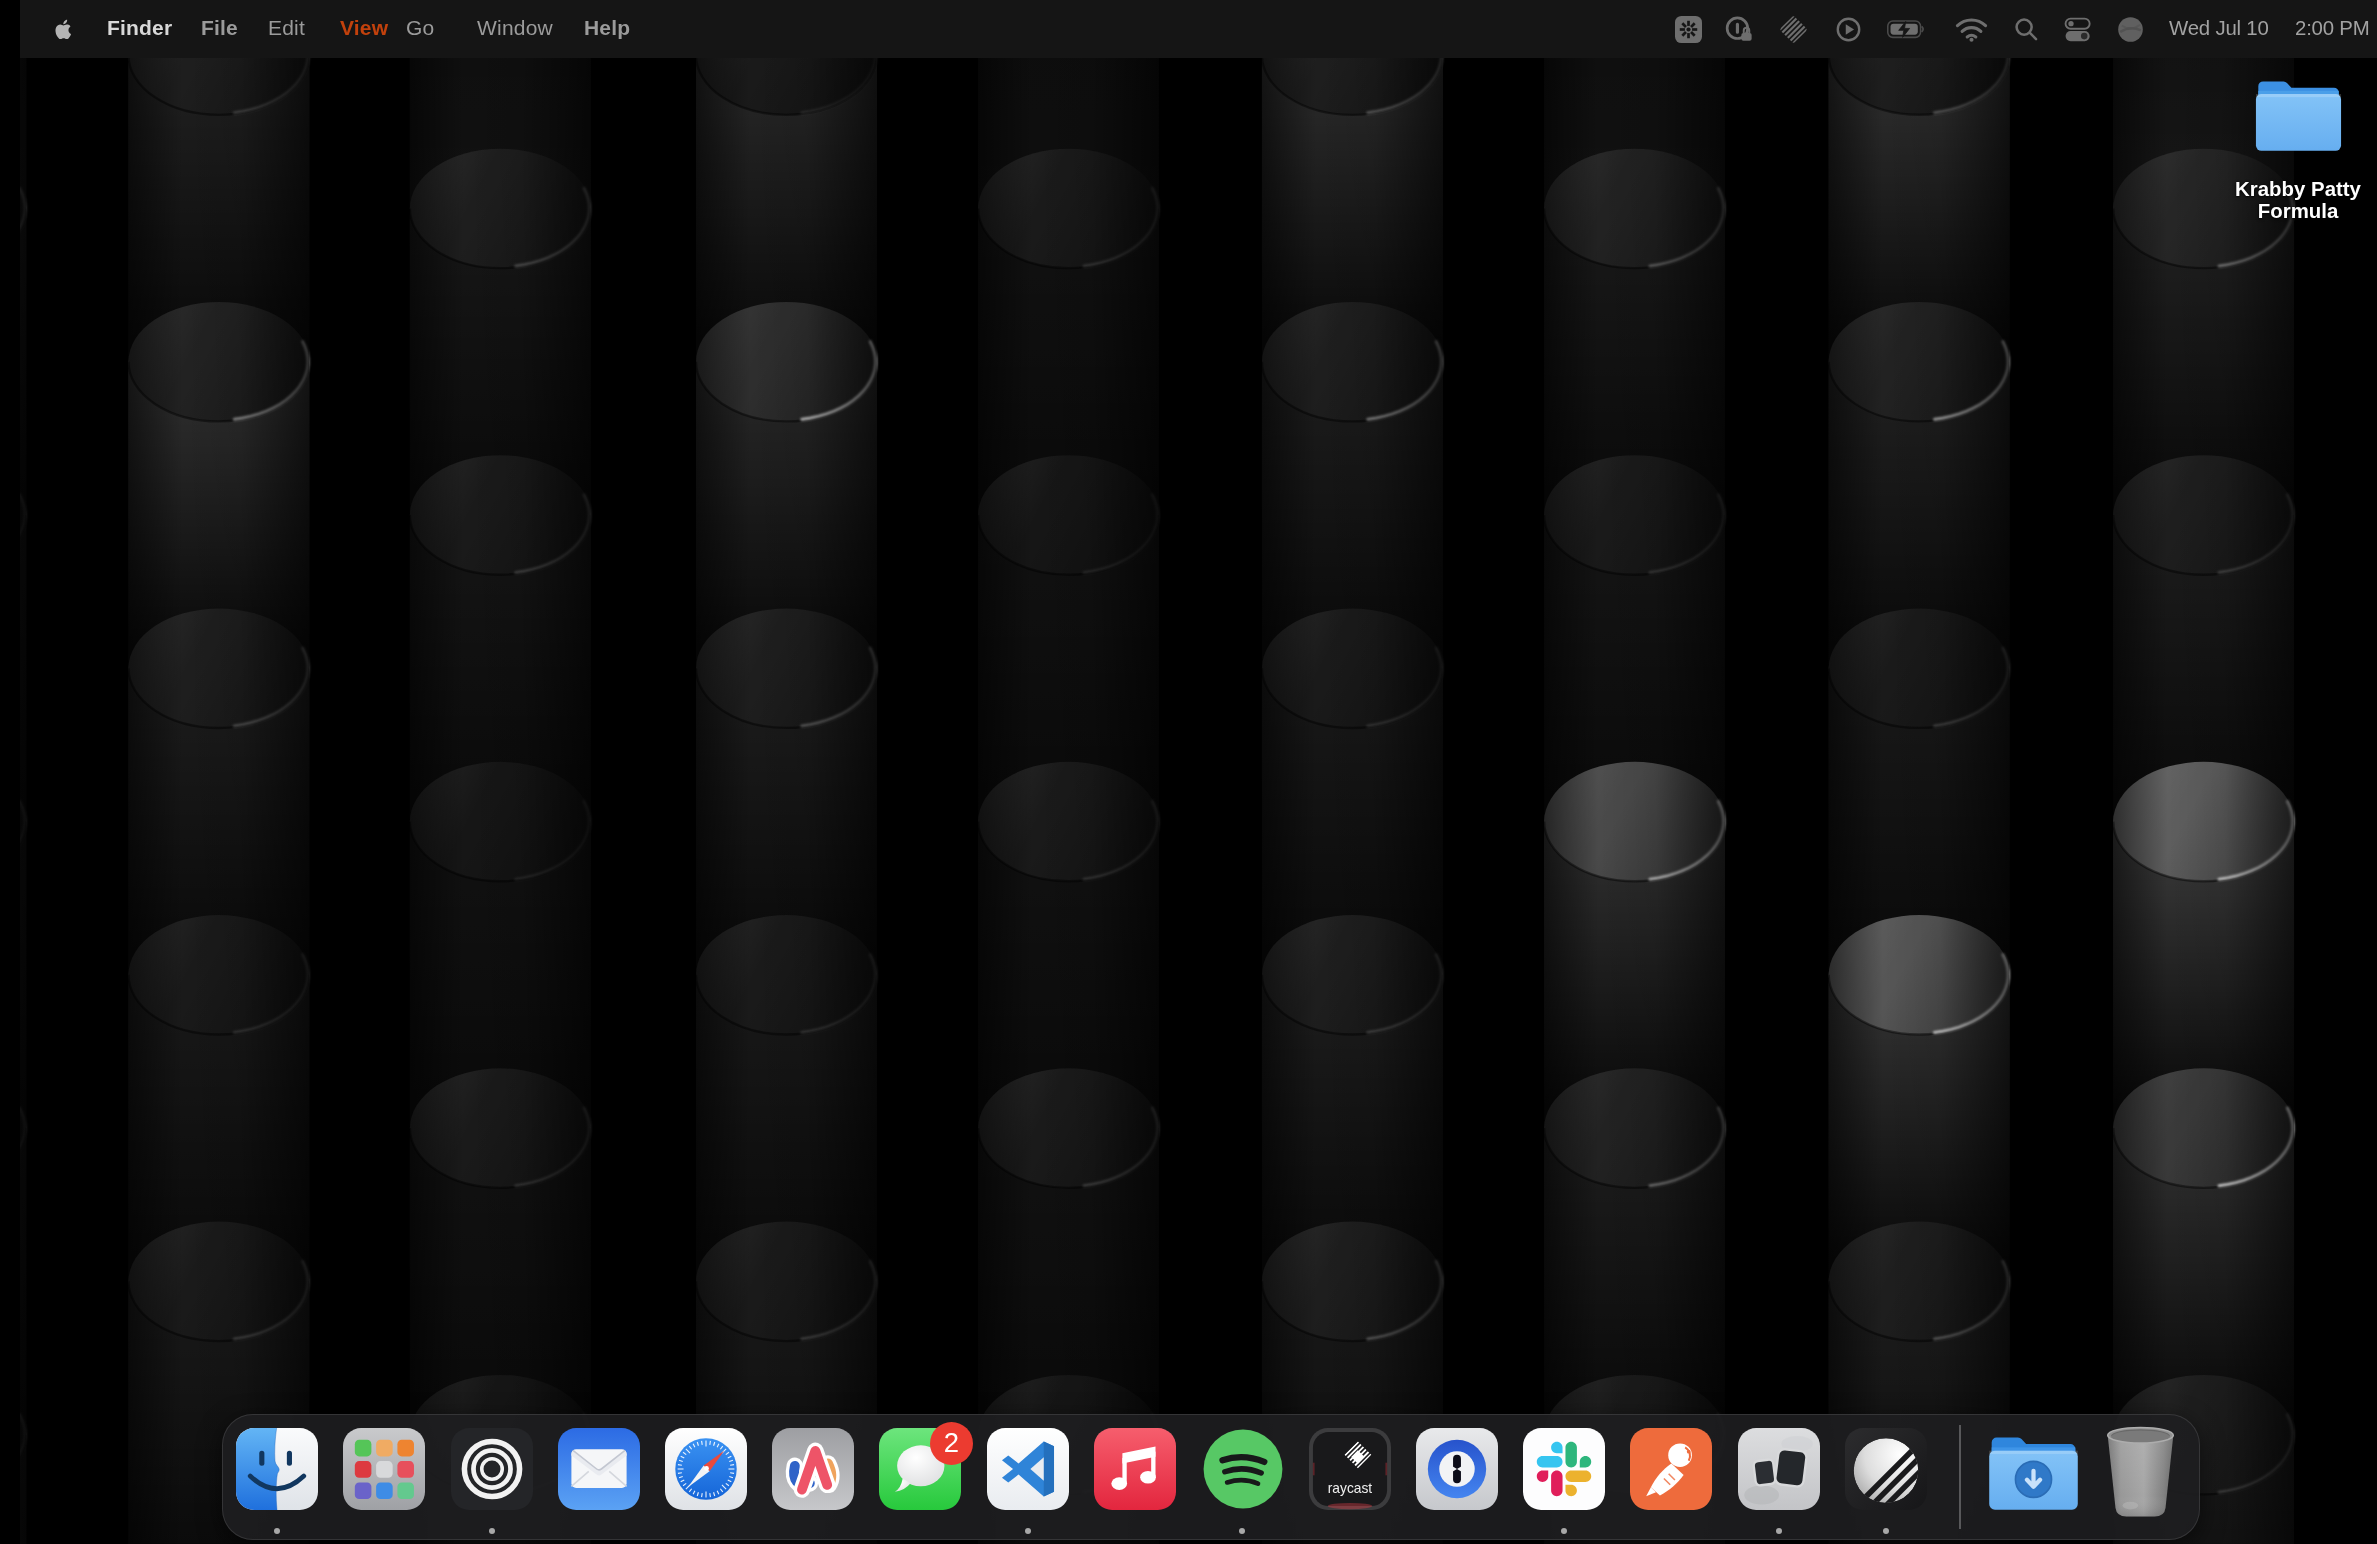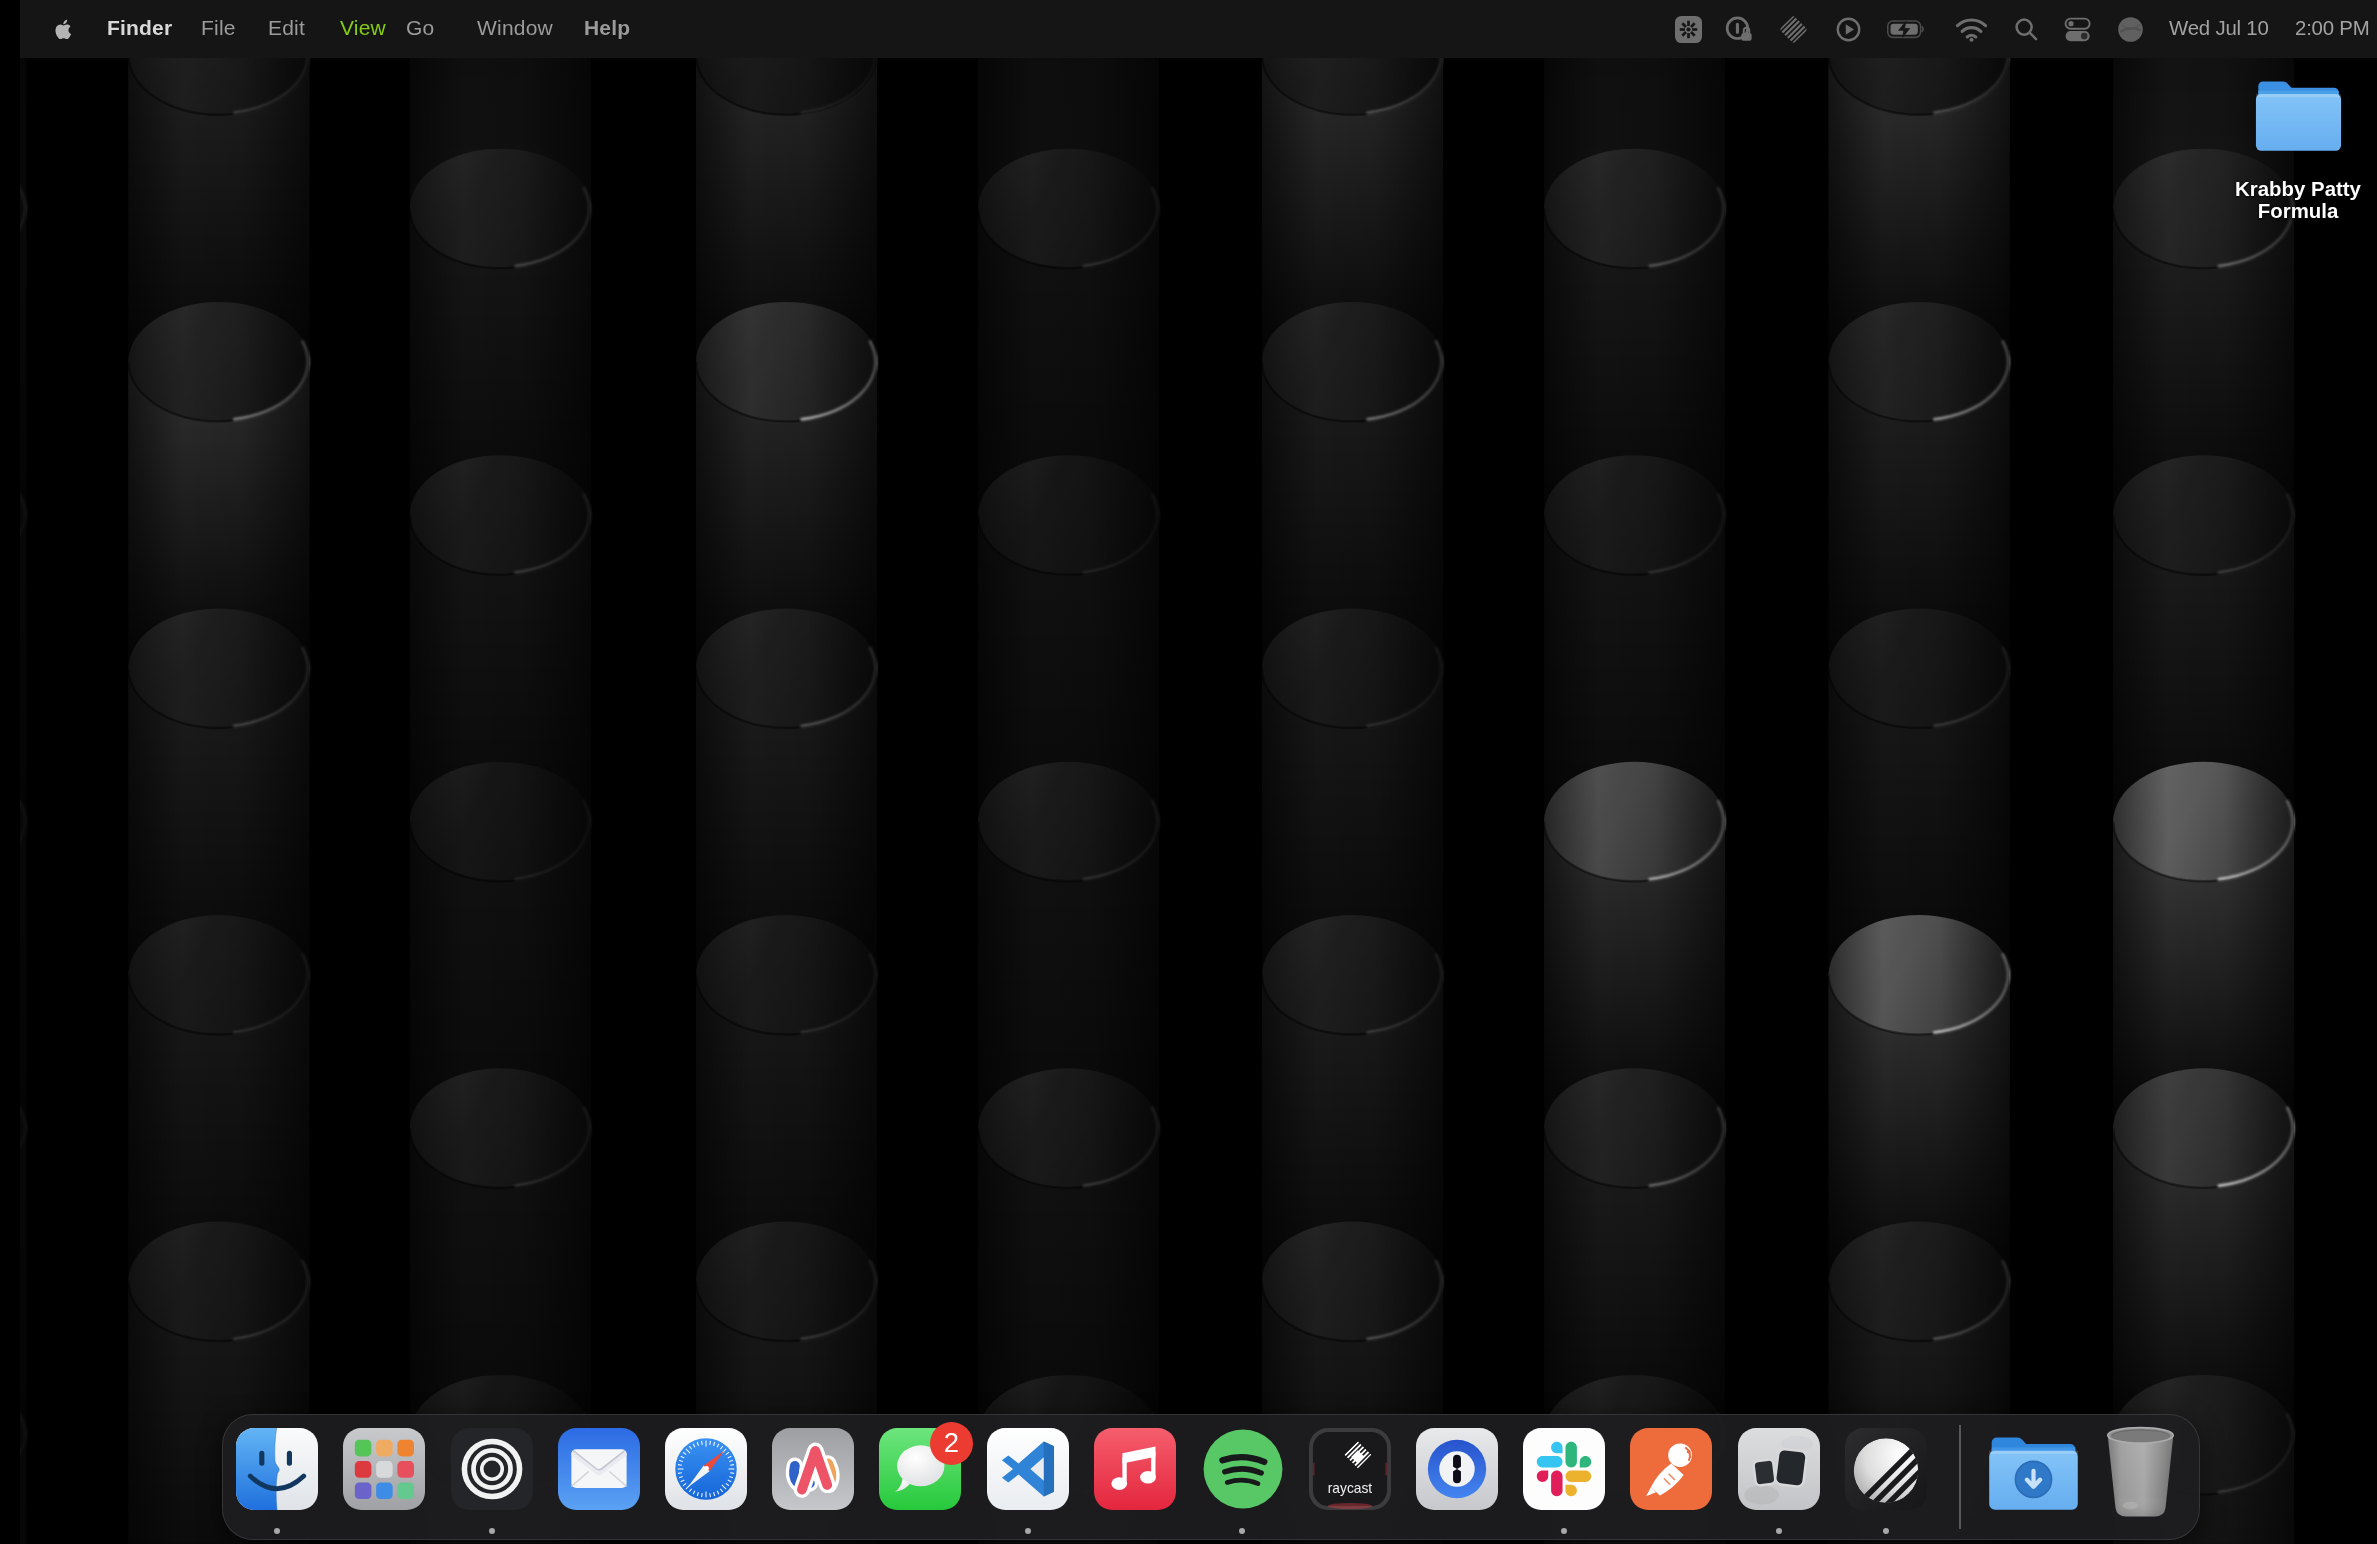--- a/index.html
+++ b/index.html
@@ -596,23 +596,23 @@
       <ellipse cx="3139" cy="1630" rx="115" ry="76" fill="url(#faceLo)"></ellipse>
       <path d="M3024,1630 A115,76 0 0 0 3254,1630" fill="none" stroke="#000" stroke-opacity="0.45" stroke-width="3"></path>
       <path d="M3245.7,1604.5 L3248.9,1611.4 L3251.1,1618.5 L3252.3,1625.7 L3252.4,1632.9 L3251.5,1640.1 L3249.4,1647.2 L3246.4,1654.1 L3242.3,1660.8 L3237.3,1667.2 L3231.3,1673.3 L3224.5,1679.0 L3216.9,1684.2 L3208.5,1688.9 L3199.5,1693.0 L3189.9,1696.6 L3179.9,1699.5 L3169.4,1701.8 L3158.7,1703.4" fill="none" stroke="#e8e8e8" stroke-opacity="0.50" stroke-width="4.0" stroke-linecap="round" filter="url(#blur1)"></path>
       <rect x="3024" y="0" width="230" height="1964" fill="url(#sideShade)"></rect>
     </svg>
 <div id="menubar">
       <svg style="position:absolute;left:31px;top:15.7px" width="26" height="26" viewBox="0 0 24 24">
         <path fill="#b4b4b4" d="M16.1 12.9c0-2.2 1.8-3.3 1.9-3.3-1-1.5-2.6-1.7-3.2-1.7-1.4-.1-2.7.8-3.3.8-.7 0-1.8-.8-2.9-.8-1.5 0-2.9.9-3.7 2.2-1.6 2.7-.4 6.8 1.1 9 .7 1.1 1.6 2.3 2.8 2.2 1.1 0 1.5-.7 2.9-.7 1.3 0 1.7.7 2.9.7 1.2 0 2-1.1 2.7-2.2.9-1.2 1.2-2.4 1.2-2.5 0 0-2.4-.9-2.4-3.7zM14 6.3c.6-.8 1-1.8.9-2.9-.9 0-2 .6-2.6 1.4-.6.7-1.1 1.8-.9 2.8 1 .1 2-.5 2.6-1.3z"></path>
       </svg>
       <span class="mi" style="left:87px;font-weight:700;color:#d8d8d8">Finder</span>
-      <span class="mi" style="left:181px;font-weight:400;color:#9b9b9b">File</span>
+      <span class="mi" style="left:181px;font-weight:700;color:#9b9b9b">File</span>
       <span class="mi" style="left:248px;font-weight:400;color:#9b9b9b">Edit</span>
-      <span class="mi" style="left:320px;font-weight:400;color:#84cc16">View</span>
+      <span class="mi" style="left:320px;font-weight:700;color:#c2410c">View</span>
       <span class="mi" style="left:386px;font-weight:400;color:#9b9b9b">Go</span>
       <span class="mi" style="left:457px;font-weight:400;color:#9b9b9b">Window</span>
       <span class="mi" style="left:564px;font-weight:700;color:#9b9b9b">Help</span>
       <svg style="position:absolute;left:1655px;top:15.7px" width="27" height="27" viewBox="0 0 34 34">
         <rect width="34" height="34" rx="8" fill="#6e6e6e"></rect>
         <circle cx="17" cy="17" r="12.5" fill="#6e6e6e"></circle>
         <line x1="21.5" y1="17.0" x2="28.0" y2="17.0" stroke="#161616" stroke-width="3.4"></line>
         <line x1="20.2" y1="20.2" x2="24.8" y2="24.8" stroke="#161616" stroke-width="3.4"></line>
         <line x1="17.0" y1="21.5" x2="17.0" y2="28.0" stroke="#161616" stroke-width="3.4"></line>
         <line x1="13.8" y1="20.2" x2="9.2" y2="24.8" stroke="#161616" stroke-width="3.4"></line>

